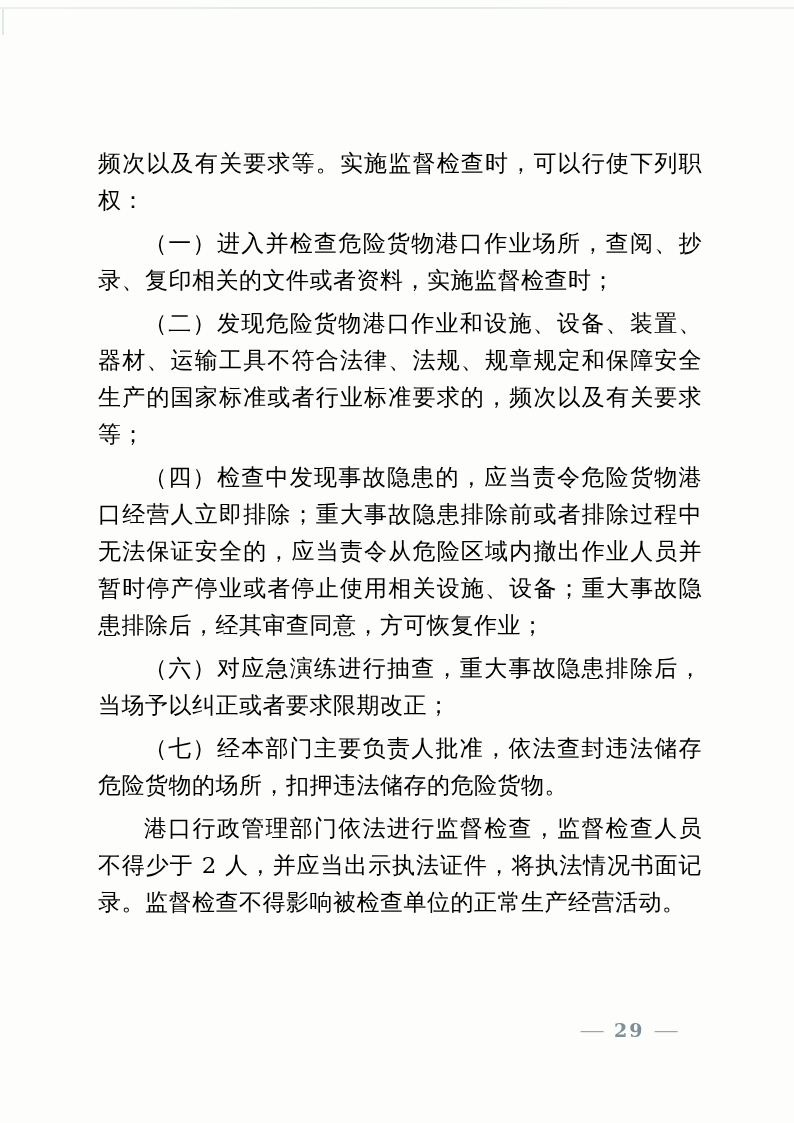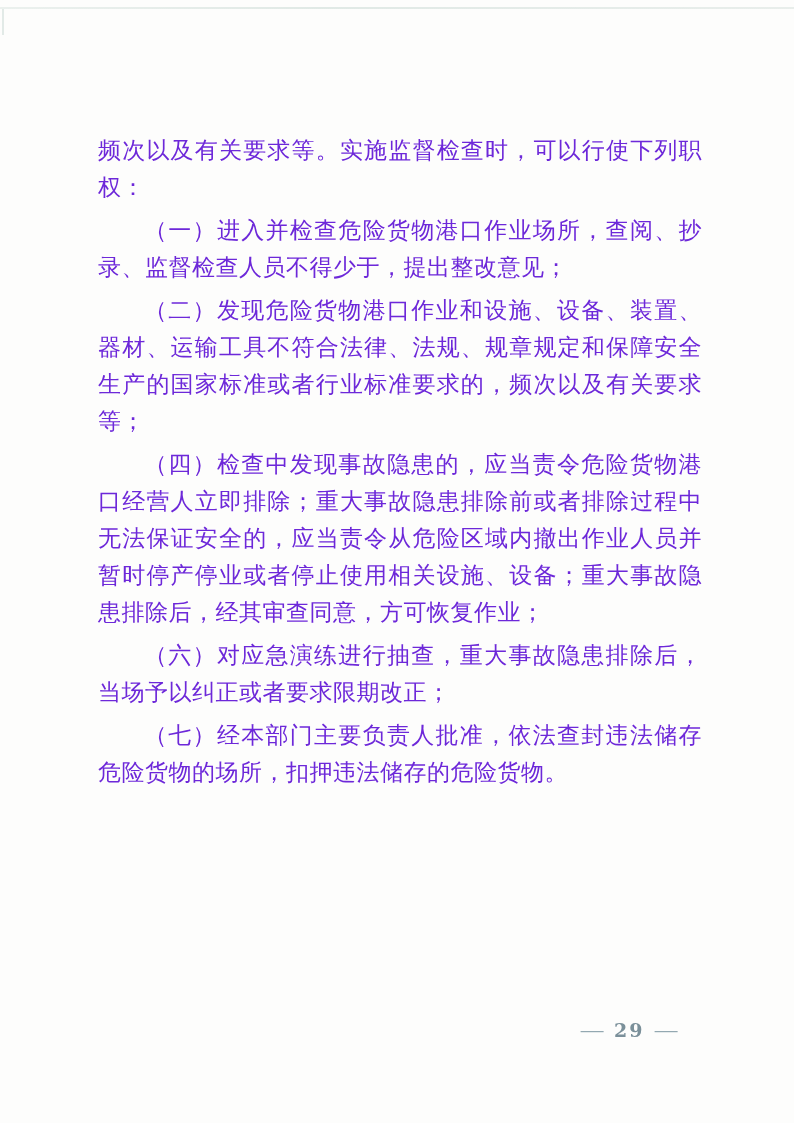--- a/index.html
+++ b/index.html
@@ -27,23 +27,23 @@
     position: absolute;
     top: 9px;
     left: 2px;
     width: 2px;
     height: 26px;
     background: #e2eae7;
   }
   .content {
     position: absolute;
     left: 98px;
-    top: 132px;
+    top: 145px;
     width: 604px;
-    color: #6d28d9;
+    color: #000000;
   }
   .content p {
     margin: 0 0 6px 0;
     font-size: 23px;
     line-height: 37px;
     text-align: justify;
     text-justify: inter-ideograph;
     letter-spacing: 0.5px;
   }
   .content p.indent {
@@ -71,24 +71,25 @@
   }
 </style>
 </head>
 <body>
 
 <div class="scan-top-line"></div>
 <div class="scan-left-mark"></div>
 
 <div class="content">
   <p>频次以及有关要求等。实施监督检查时，可以行使下列职权：</p>
-  <p class="indent">（一）进入并检查危险货物港口作业场所，查阅、抄录、监督检查人员不得少于，提出整改意见；</p>
+  <p class="indent">（一）进入并检查危险货物港口作业场所，查阅、抄录、复印相关的文件或者资料，实施监督检查时；</p>
   <p class="indent">（二）发现危险货物港口作业和设施、设备、装置、器材、运输工具不符合法律、法规、规章规定和保障安全生产的国家标准或者行业标准要求的，频次以及有关要求等；</p>
   <p class="indent">（四）检查中发现事故隐患的，应当责令危险货物港口经营人立即排除；重大事故隐患排除前或者排除过程中无法保证安全的，应当责令从危险区域内撤出作业人员并暂时停产停业或者停止使用相关设施、设备；重大事故隐患排除后，经其审查同意，方可恢复作业；</p>
   <p class="indent">（六）对应急演练进行抽查，重大事故隐患排除后，当场予以纠正或者要求限期改正；</p>
   <p class="indent">（七）经本部门主要负责人批准，依法查封违法储存危险货物的场所，扣押违法储存的危险货物。</p>
+  <p class="indent">港口行政管理部门依法进行监督检查，监督检查人员不得少于 2 人，并应当出示执法证件，将执法情况书面记录。监督检查不得影响被检查单位的正常生产经营活动。</p>
 </div>
 
 <div class="page-footer">
   <span class="dash">—</span>
   <span class="num">29</span>
   <span class="dash">—</span>
 </div>
 
 </body></html>

